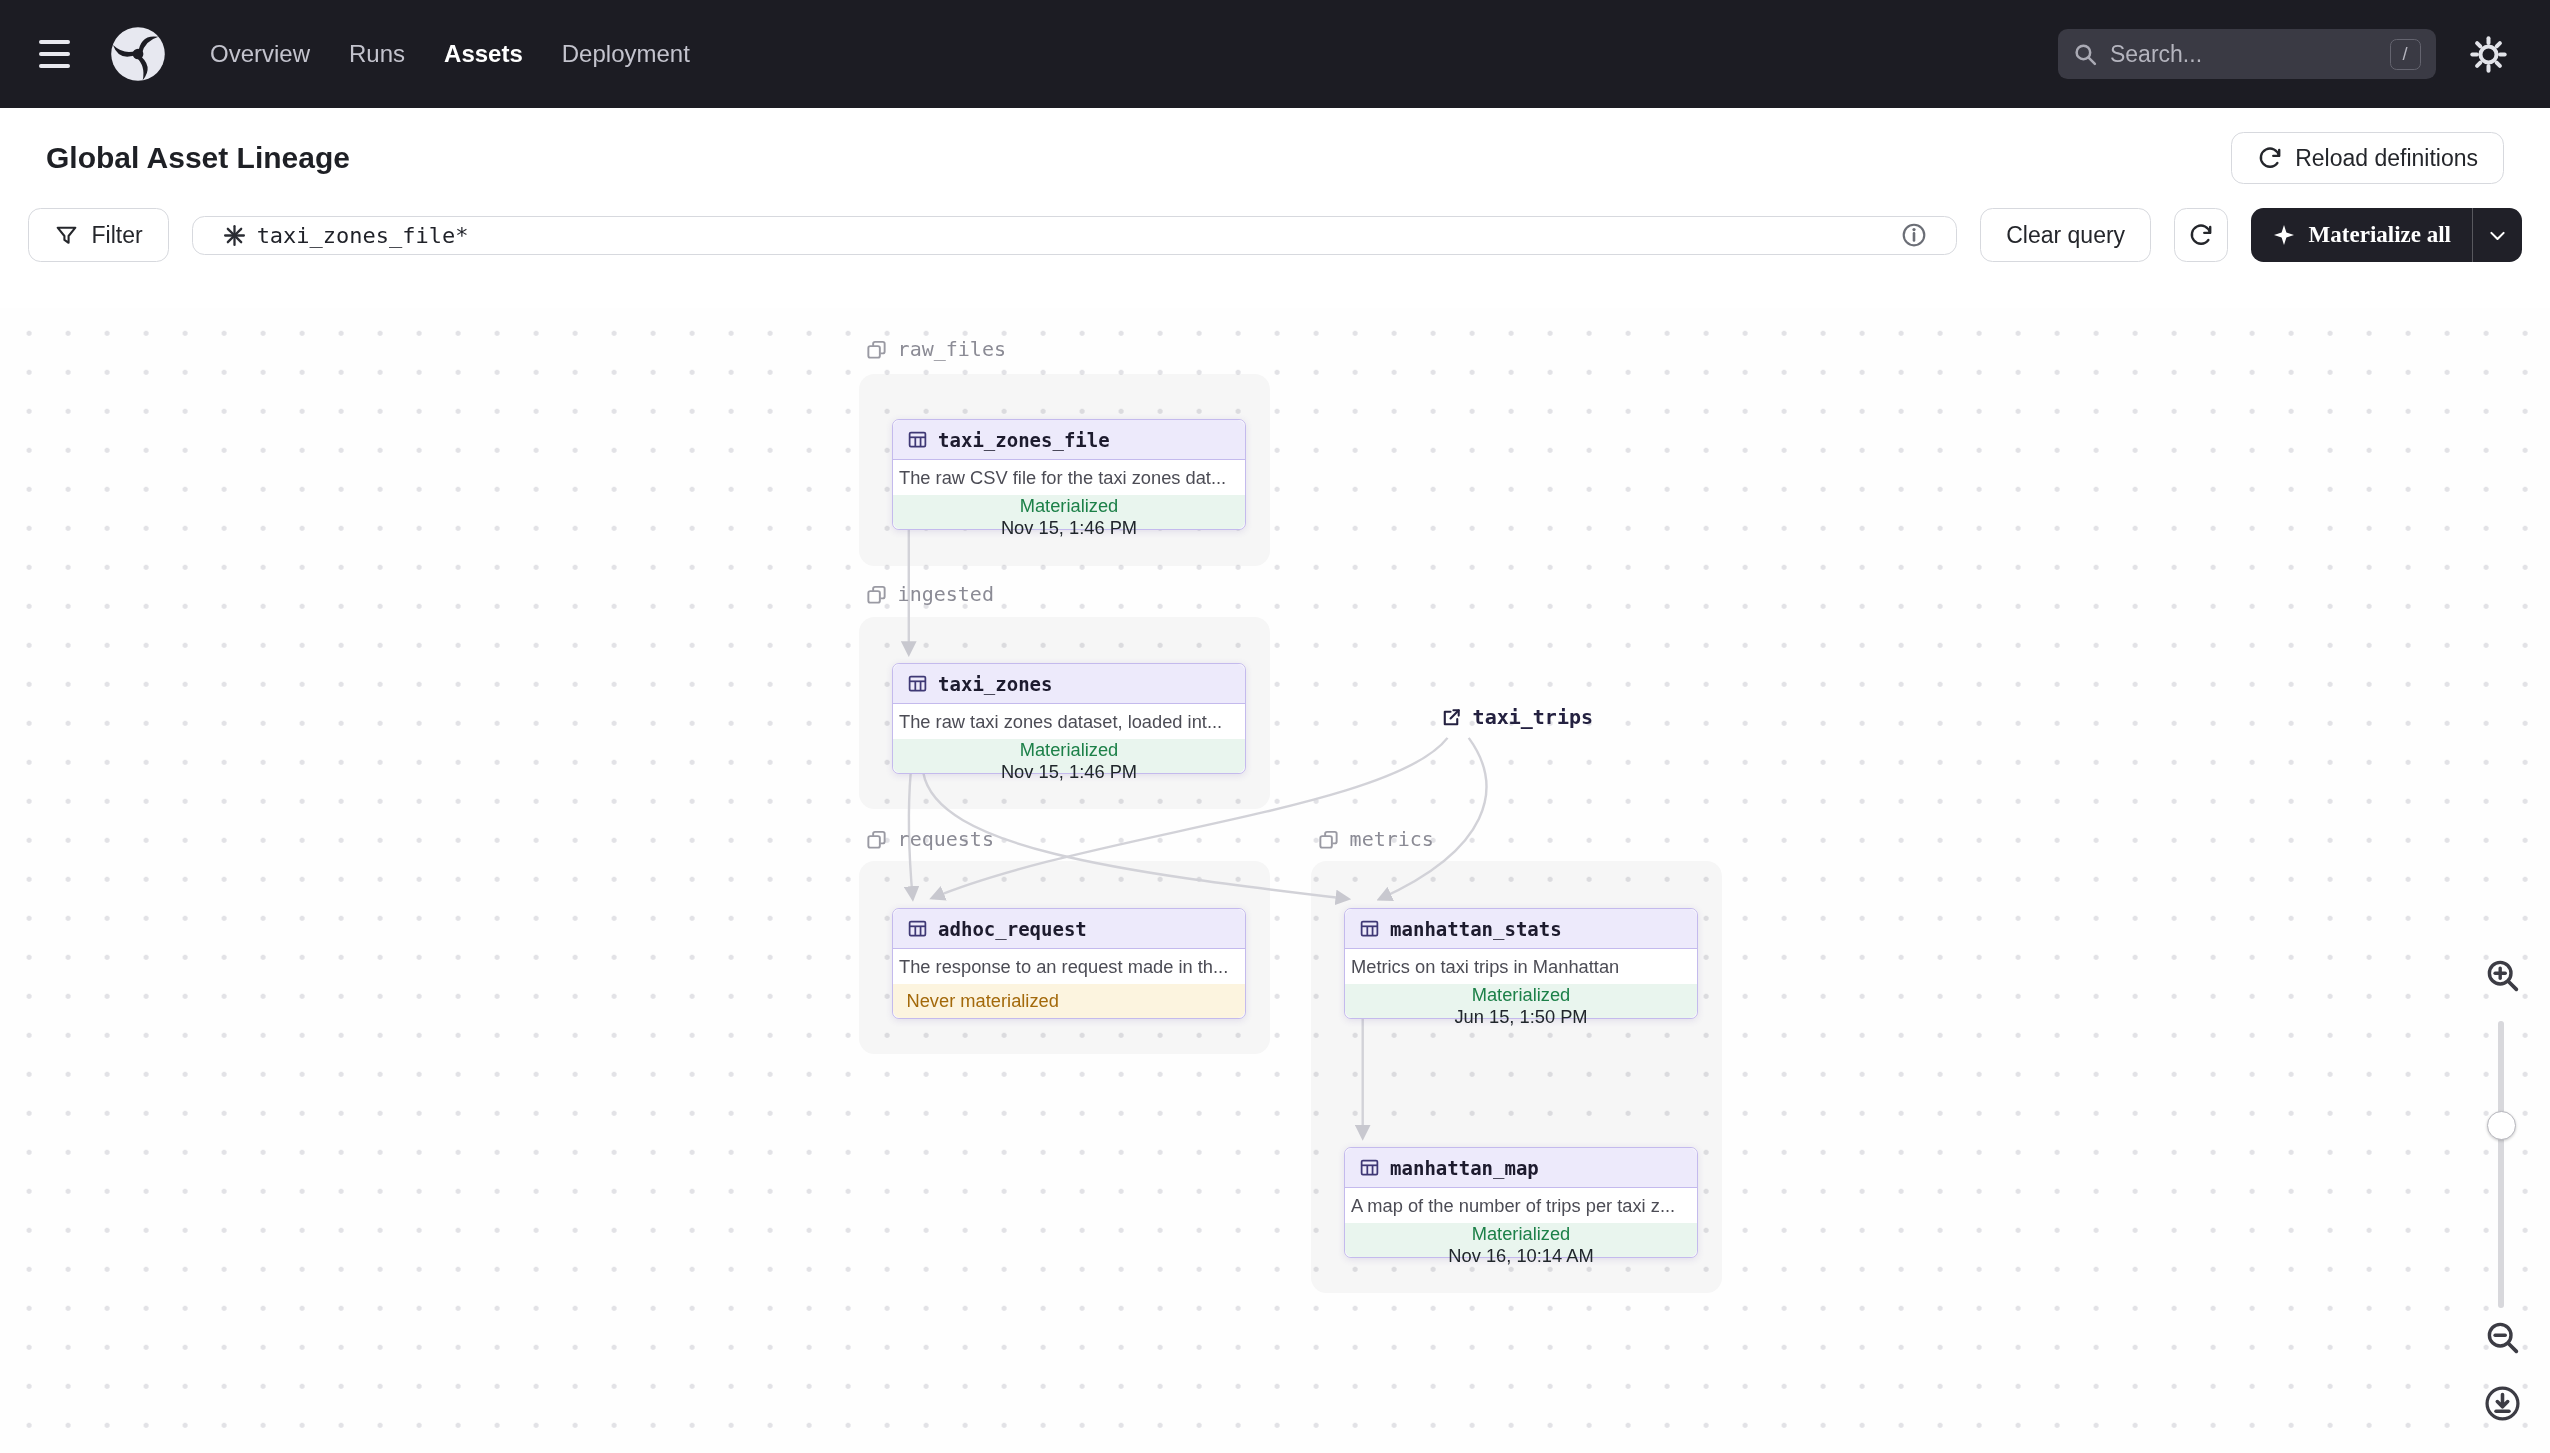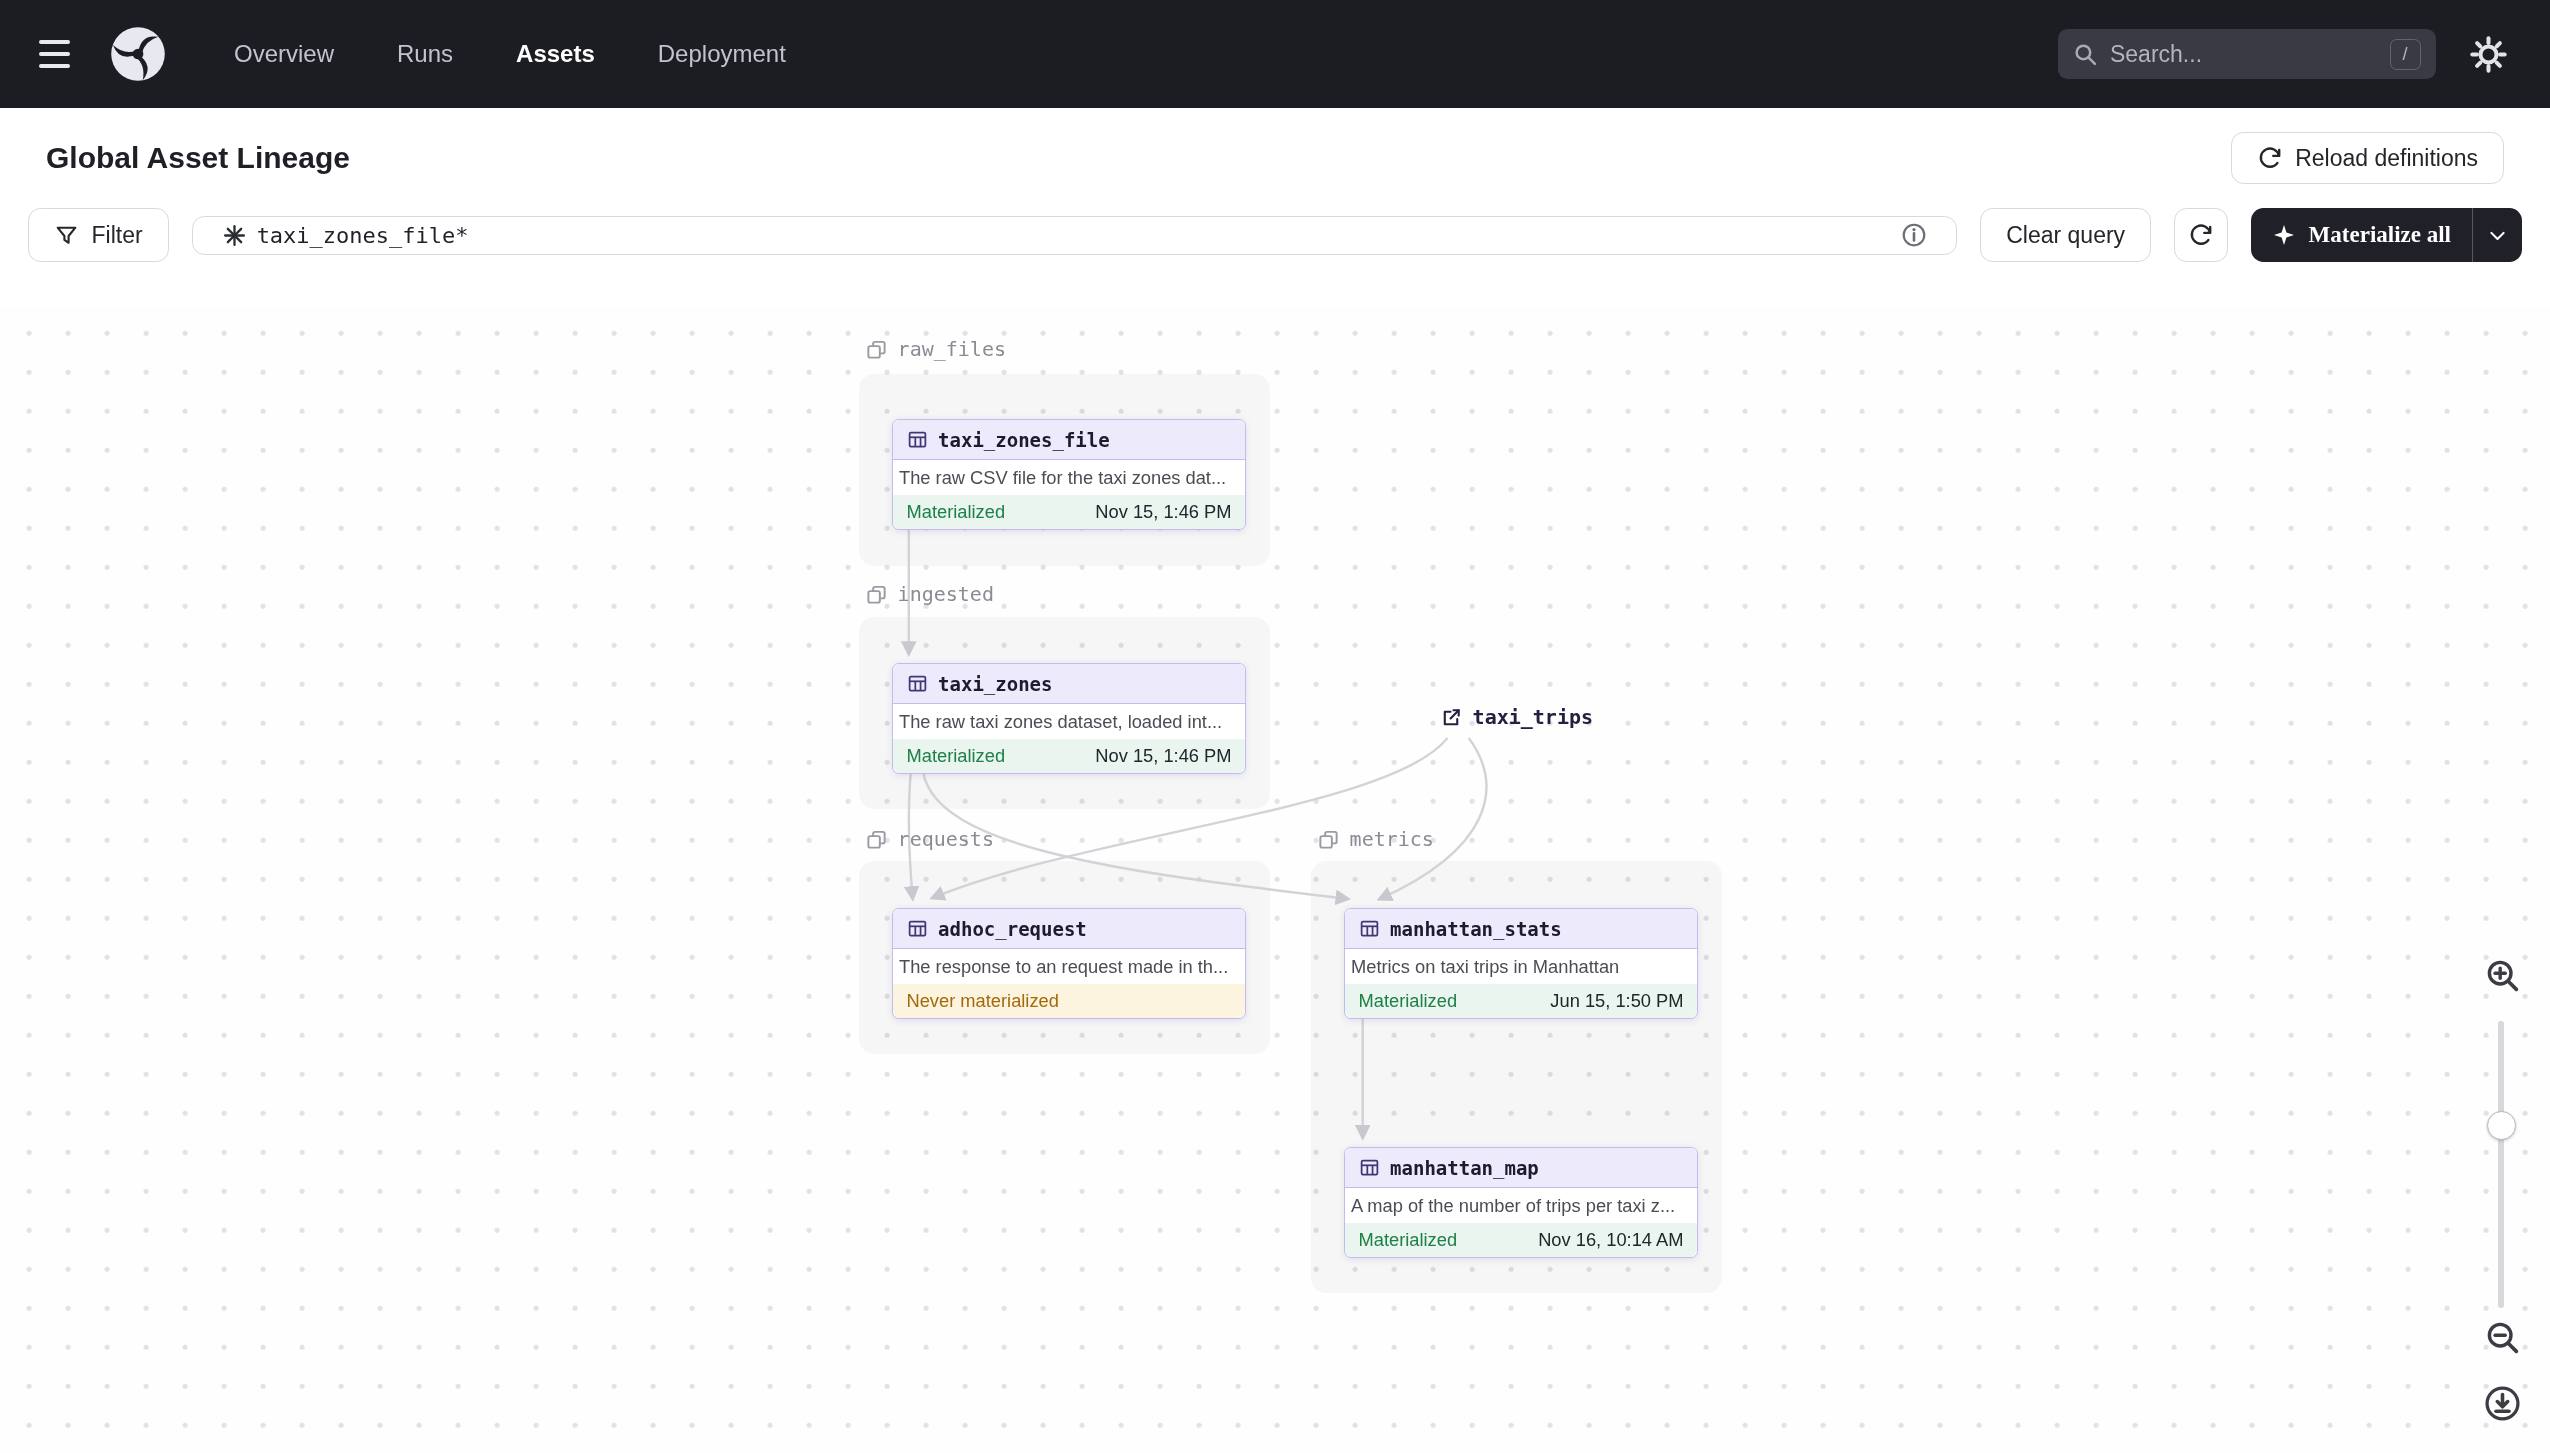--- a/index.html
+++ b/index.html
@@ -7,21 +7,21 @@
     font-family:"Liberation Sans", sans-serif; }
 
   
   .topnav { height:108px; background:var(--nav-bg,#1c1c23); display:flex; align-items:center;
     padding:0 39px; }
   .hamburger { width:42px; height:42px; display:flex; flex-direction:column; justify-content:center;
     gap:7.7px; cursor:pointer; margin-right:27px; }
   .hamburger i { display:block; width:31px; height:3.9px; background:#e9e9ef; border-radius:1.9px; }
   .logo { width:60px; height:60px; margin-right:42px; }
   .navitems { display:flex; align-items:center; gap:39px; }
-  .navitem { font-size:24px; color:#c3c3cd; cursor:pointer;margin-left:24px; }
+  .navitem { font-size:24px; color:#c3c3cd; cursor:pointer; }
   .navitem.active { color:#ffffff; font-weight:700; }
   .searchbox { margin-left:auto; width:378px; height:50px; background:#3a3a44; border-radius:9.6px;
     display:flex; align-items:center; padding:0 15.4px; gap:11.6px; }
   .searchbox input { background:transparent; border:none; outline:none; color:#e6e6ec;
     font-size:23px; width:231px; font-family:inherit; }
   .searchbox input::placeholder { color:#b4b4be; }
   .slash-badge { margin-left:auto; width:31px; height:31px; border:1.9px solid #64646f; border-radius:6.7px;
     color:#b4b4be; font-size:18.3px; display:flex; align-items:center; justify-content:center; }
   .gearbtn { margin-left:29px; width:46px; height:46px; display:flex; align-items:center;
     justify-content:center; cursor:pointer; }
@@ -62,21 +62,21 @@
     border-radius:7px; box-shadow:0 1.9px 7.7px rgba(80,60,160,0.12); cursor:pointer; }
   .node-header { display:flex; align-items:center; gap:10.6px; height:40px; padding:0 13.5px;
     background:#edeafb; border-bottom:1.9px solid var(--node-border,#c4baed);
     border-radius:7.7px 7.7px 0 0; }
   .node-name { font-family:"DejaVu Sans Mono", monospace; font-size:19px; font-weight:700;
     color:#1d1b2e; white-space:nowrap; overflow:hidden; }
   .node-desc { height:35px; display:flex; align-items:center; padding:0 6px; font-size:18.3px;
     color:#4c4c55; white-space:nowrap; overflow:hidden; text-overflow:ellipsis; }
   .node-status { display:flex; align-items:center; justify-content:space-between; height:34px;
     padding:0 13.5px; border-radius:0 0 7.7px 7.7px; font-size:18.3px; }
-  .node-status.materialized { background:#e9f5ee; }
+  .node-status.materialized { background:#e9f5ee;flex-direction:column; }
   .node-status.materialized .status-label { color:var(--materialized-green,#1c8048); font-weight:500; }
   .node-status.materialized .status-time { color:#20262b; }
   .node-status.never { background:#fcf4df; }
   .node-status.never .status-label { color:var(--warning-amber,#a3690b); font-weight:500; }
 
   .external-node { position:absolute; display:flex; align-items:center; gap:9.6px;
     font-family:"DejaVu Sans Mono", monospace; font-size:20px; font-weight:700; color:#242140;
     cursor:pointer; }
 
   

